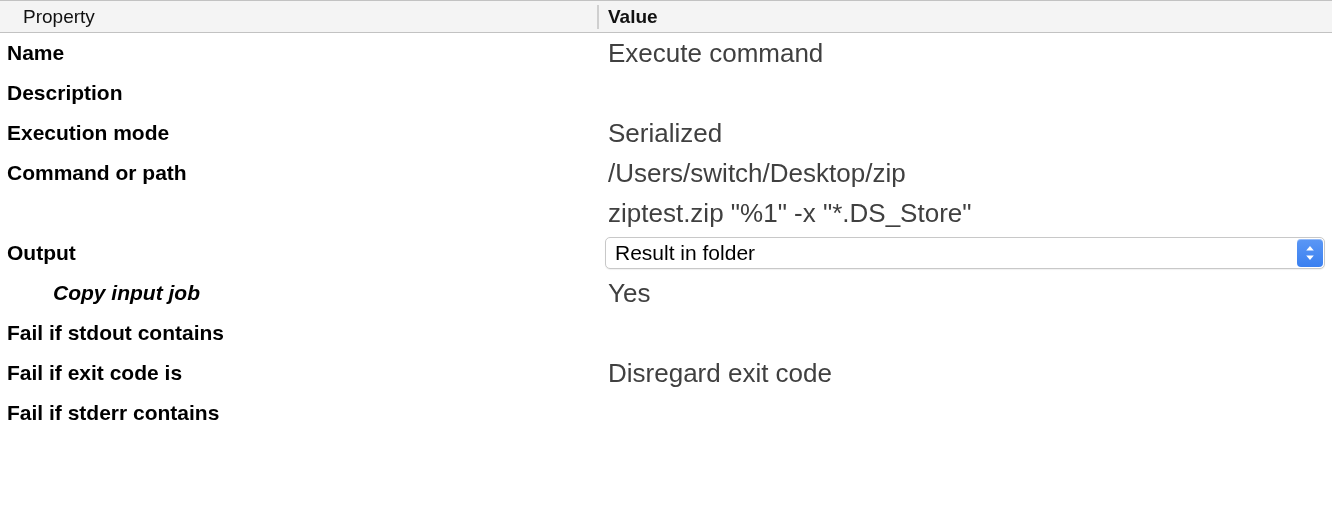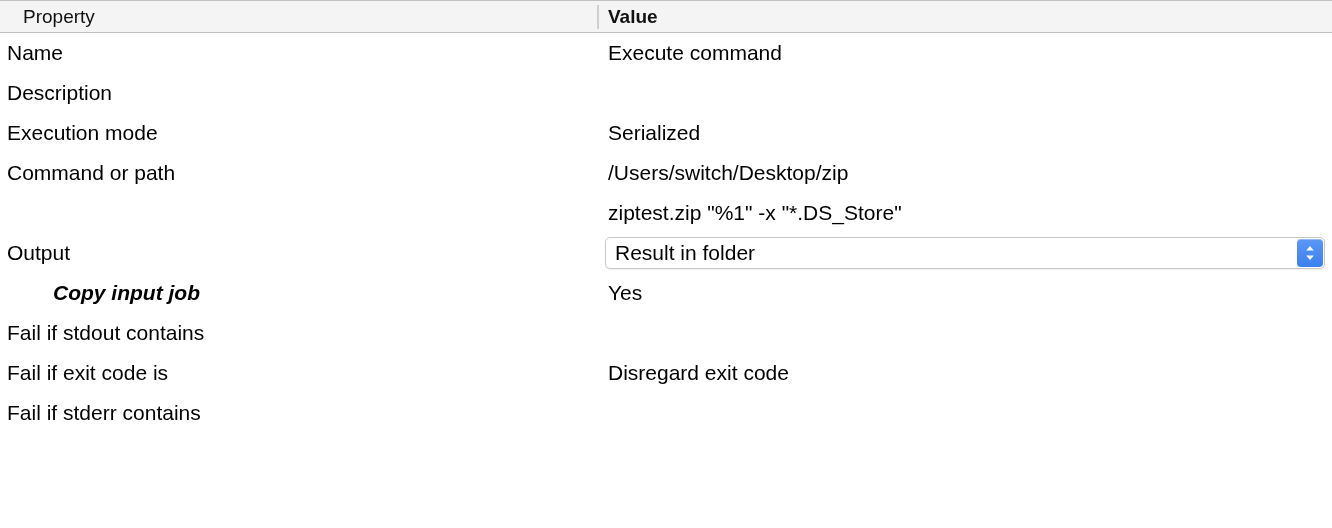--- a/index.html
+++ b/index.html
@@ -68,38 +68,38 @@
     position: relative;
     height: 40px;
   }
   .cell-property {
     position: absolute;
     left: 7px;
     top: 0;
     height: 40px;
     line-height: 40px;
     font-size: 21px;
-    font-weight: normal;
+    font-weight: bold;
     color: #000000;
     white-space: nowrap;
   }
   .row.sub .cell-property {
     left: 53px;
     font-style: italic;
     font-weight: bold;
   }
   .cell-value {
     position: absolute;
     left: 608px;
     top: 0;
     height: 40px;
     line-height: 40px;
-    font-size: 21px;
+    font-size: 26px;
     font-weight: normal;
-    color: #000000;
+    color: #404040;
     white-space: nowrap;
   }
 
   
   .popup-button {
     position: absolute;
     left: 605px;
     top: 4px;
     width: 720px;
     height: 32px;

